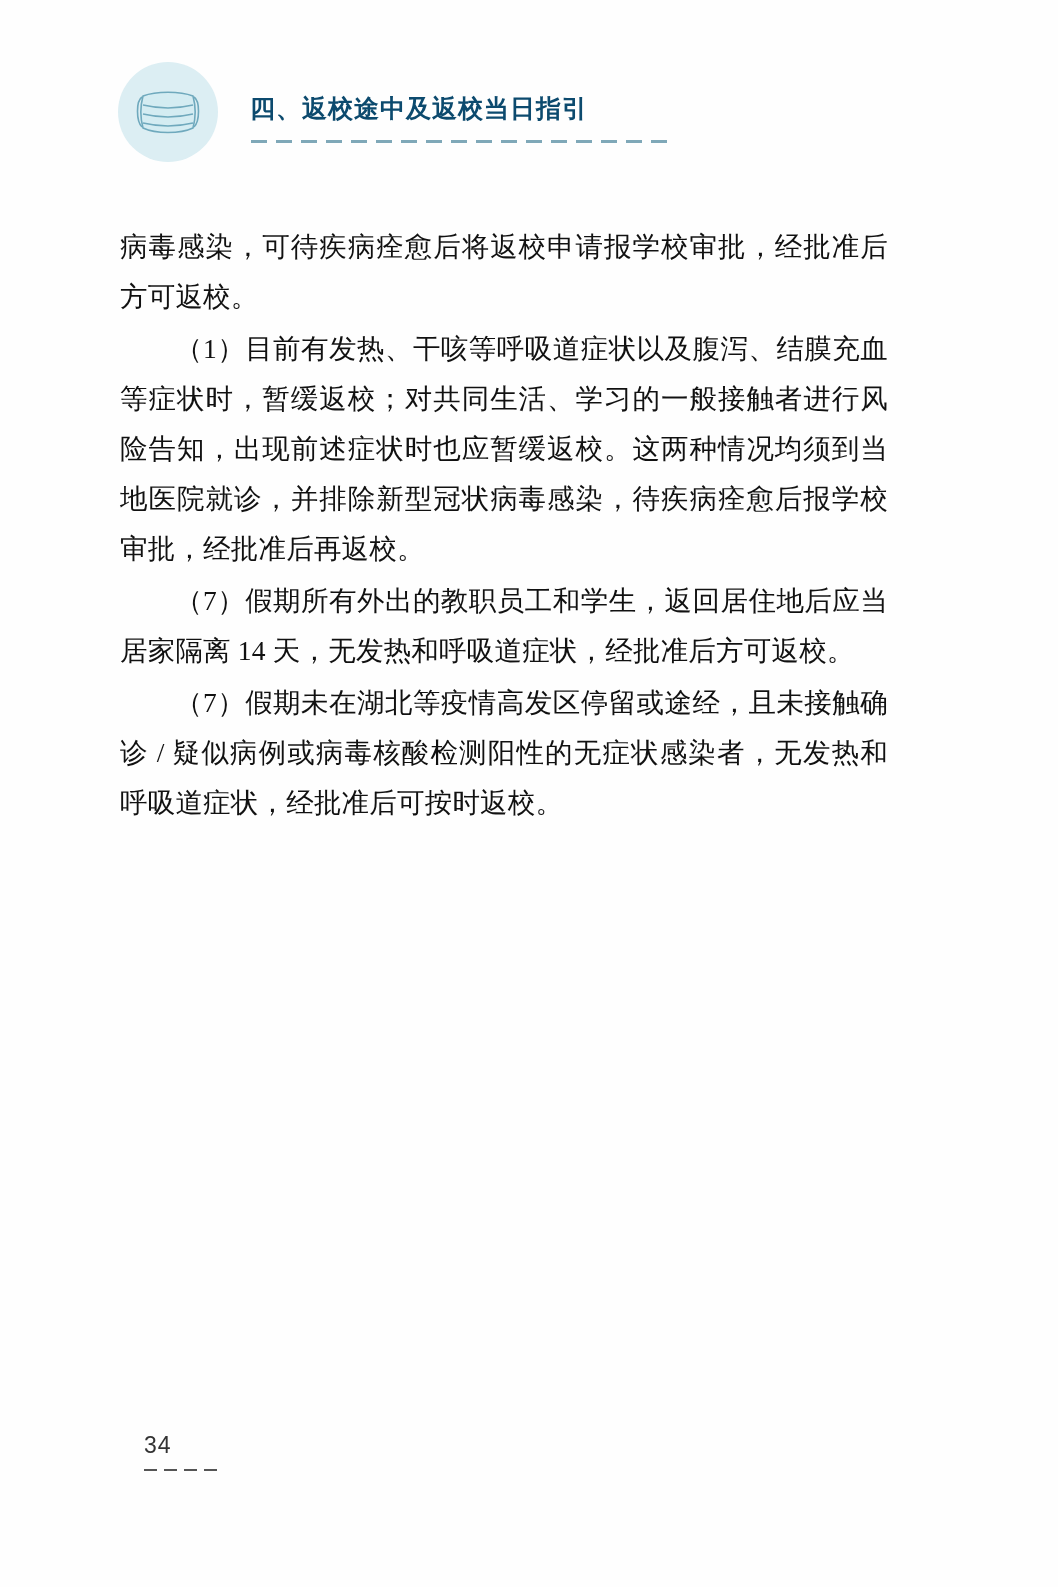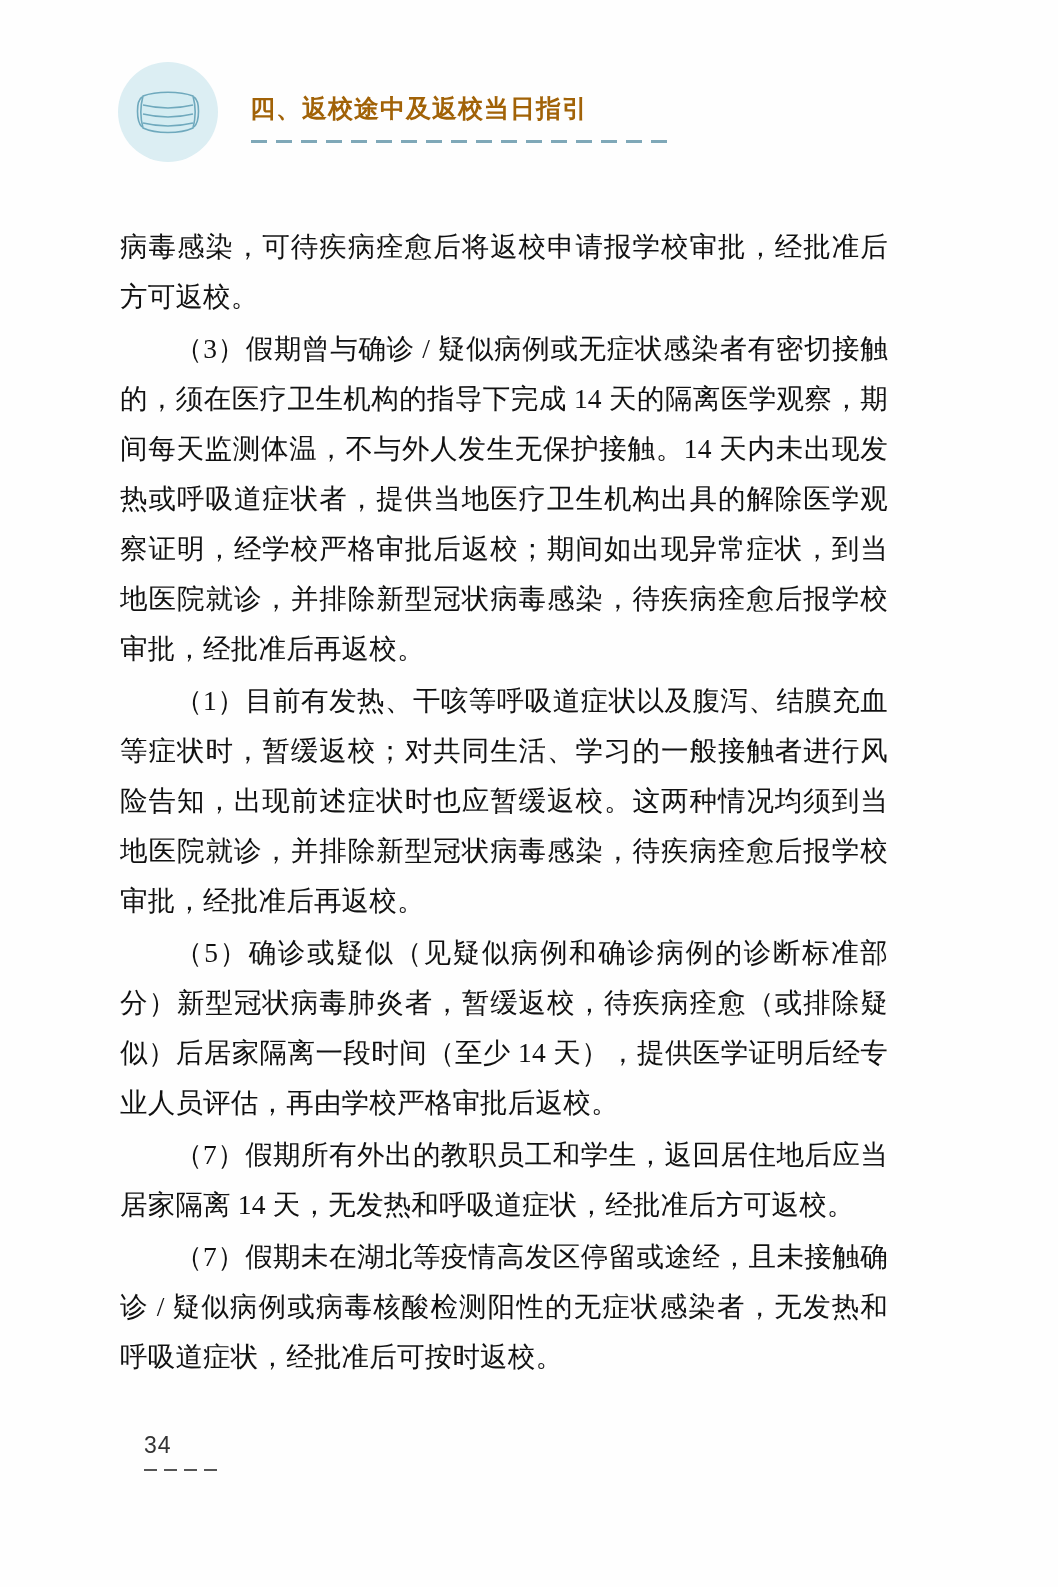--- a/index.html
+++ b/index.html
@@ -44,21 +44,21 @@
   }
   .header-badge svg { display: block; }
 
   .header-title {
     position: absolute;
     left: 132px;
     top: 30px;
     font-size: 25px;
     font-weight: bold;
     letter-spacing: 1px;
-    color: #a16207;
+    color: #0c4a6e;
     font-family: "Liberation Sans", "DejaVu Sans", sans-serif;
     white-space: nowrap;
   }
   .header-dashes {
     position: absolute;
     left: 133px;
     top: 76px;
     width: 426px;
     height: 6px;
     display: flex;
@@ -153,23 +153,21 @@
         <i></i>
         <i></i>
         <i></i>
         <i></i>
         <i></i>
     </div>
   </div>
 
   <div class="content">
     <p class="para">病毒感染，可待疾病痊愈后将返校申请报学校审批，经批准后方可返校。</p>
-    <p class="para indent">（3）假期曾与确诊 / 疑似病例或无症状感染者有密切接触的，须在医疗卫生机构的指导下完成 14 天的隔离医学观察，期间每天监测体温，不与外人发生无保护接触。14 天内未出现发热或呼吸道症状者，提供当地医疗卫生机构出具的解除医学观察证明，经学校严格审批后返校；期间如出现异常症状，到当地医院就诊，并排除新型冠状病毒感染，待疾病痊愈后报学校审批，经批准后再返校。</p>
     <p class="para indent">（1）目前有发热、干咳等呼吸道症状以及腹泻、结膜充血等症状时，暂缓返校；对共同生活、学习的一般接触者进行风险告知，出现前述症状时也应暂缓返校。这两种情况均须到当地医院就诊，并排除新型冠状病毒感染，待疾病痊愈后报学校审批，经批准后再返校。</p>
-    <p class="para indent">（5）确诊或疑似（见疑似病例和确诊病例的诊断标准部分）新型冠状病毒肺炎者，暂缓返校，待疾病痊愈（或排除疑似）后居家隔离一段时间（至少 14 天），提供医学证明后经专业人员评估，再由学校严格审批后返校。</p>
     <p class="para indent">（7）假期所有外出的教职员工和学生，返回居住地后应当居家隔离 14 天，无发热和呼吸道症状，经批准后方可返校。</p>
     <p class="para indent">（7）假期未在湖北等疫情高发区停留或途经，且未接触确诊 / 疑似病例或病毒核酸检测阳性的无症状感染者，无发热和呼吸道症状，经批准后可按时返校。</p>
   </div>
 
   <div class="footer">
     <div class="page-number">34</div>
     <div class="footer-dashes">
       <i></i>
         <i></i>
         <i></i>

